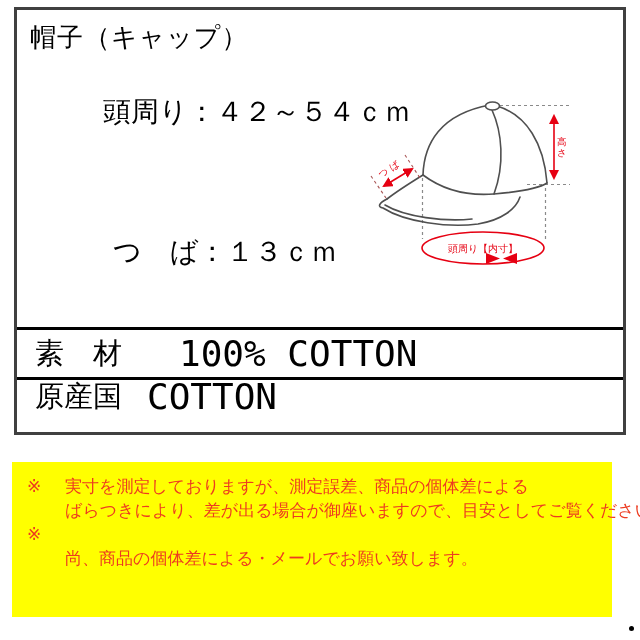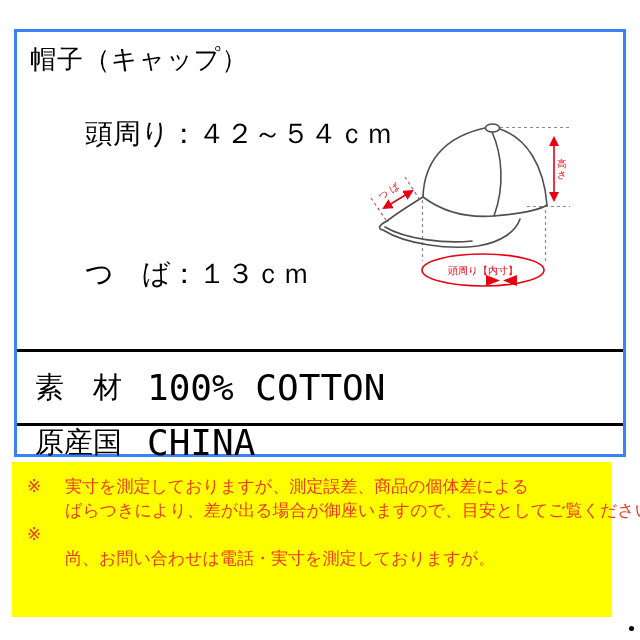--- a/index.html
+++ b/index.html
@@ -3,34 +3,34 @@
 <meta charset="utf-8">
 <style>
   html,body{margin:0;padding:0;}
   body{
     width:640px;height:640px;position:relative;background:#ffffff;
     font-family:"DejaVu Sans","Liberation Sans",sans-serif;
     color:#000;overflow:hidden;
   }
   
   .spec-frame{
-    position:absolute;left:14px;top:29px;width:606px;height:422px;
-    border:3px solid #3b82f6;background:#fff;
+    position:absolute;left:14px;top:7px;width:606px;height:422px;
+    border:3px solid #404040;background:#fff;
   }
   .spec-top{position:relative;width:100%;height:317px;}
   .spec-title{position:absolute;left:13px;top:10px;font-size:26px;letter-spacing:1px;white-space:nowrap;}
   .meas-line{position:absolute;left:68px;font-size:28px;white-space:nowrap;}
-  .meas-1{top:83px;}
+  .meas-1{top:83px;margin-left:18px;}
   .meas-2{top:153px;}
-  .meas-3{top:223px;}
+  .meas-3{top:223px;margin-left:28px;}
   .spec-row{
     position:relative;display:flex;align-items:center;
     border-top:3px solid #000;padding-left:18px;box-sizing:border-box;
   }
-  .row-material{height:74px;}
+  .row-material{height:50px;gap:32px;}
   .row-origin{height:36px;}
   .row-label{font-size:29px;width:112px;white-space:nowrap;}
   .row-value{font-size:36px;font-family:"DejaVu Sans Mono","Liberation Mono",monospace;white-space:nowrap;}
   
   .cap-svg{position:absolute;left:348px;top:67px;}
   
   .notice-box{
     position:absolute;left:12px;top:462px;width:600px;height:155px;
     background:#ffff00;box-sizing:border-box;padding-top:12px;
   }
@@ -102,38 +102,38 @@
     </svg>
   </div>
 
   <div class="spec-row row-material">
     <span class="row-label">素　材</span>
     <span class="row-value">100% COTTON</span>
   </div>
 
   <div class="spec-row row-origin">
     <span class="row-label">原産国</span>
-    <span class="row-value">CHINA</span>
+    <span class="row-value">COTTON</span>
   </div>
 </div>
 
 <div class="notice-box">
   <div class="notice-line">
     <span class="notice-marker">※</span>
     <span class="notice-text">実寸を測定しておりますが、測定誤差、商品の個体差による</span>
   </div>
   <div class="notice-line">
     <span class="notice-marker"></span>
     <span class="notice-text">ばらつきにより、差が出る場合が御座いますので、目安としてご覧ください。</span>
   </div>
   <div class="notice-line">
     <span class="notice-marker">※</span>
   </div>
   <div class="notice-line">
     <span class="notice-marker"></span>
   </div>
   <div class="notice-line">
     <span class="notice-marker"></span>
-    <span class="notice-text">尚、お問い合わせは電話・実寸を測定しておりますが。</span>
+    <span class="notice-text">尚、商品の個体差による・メールでお願い致します。</span>
   </div>
 </div>
 
 <div class="footer-dot"></div>
 
 </body></html>

